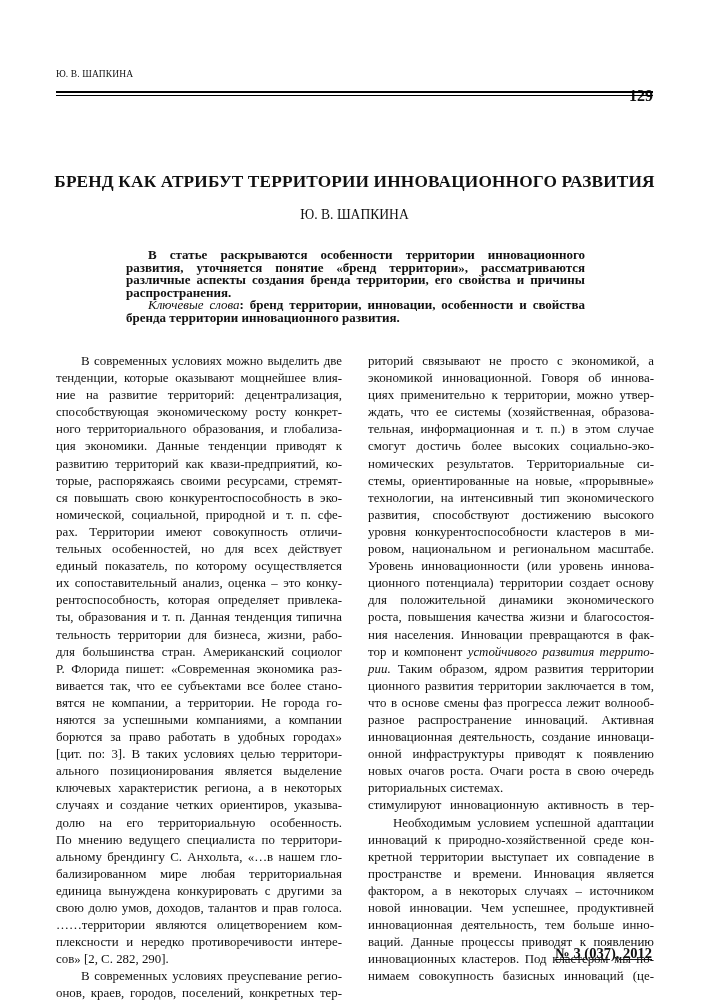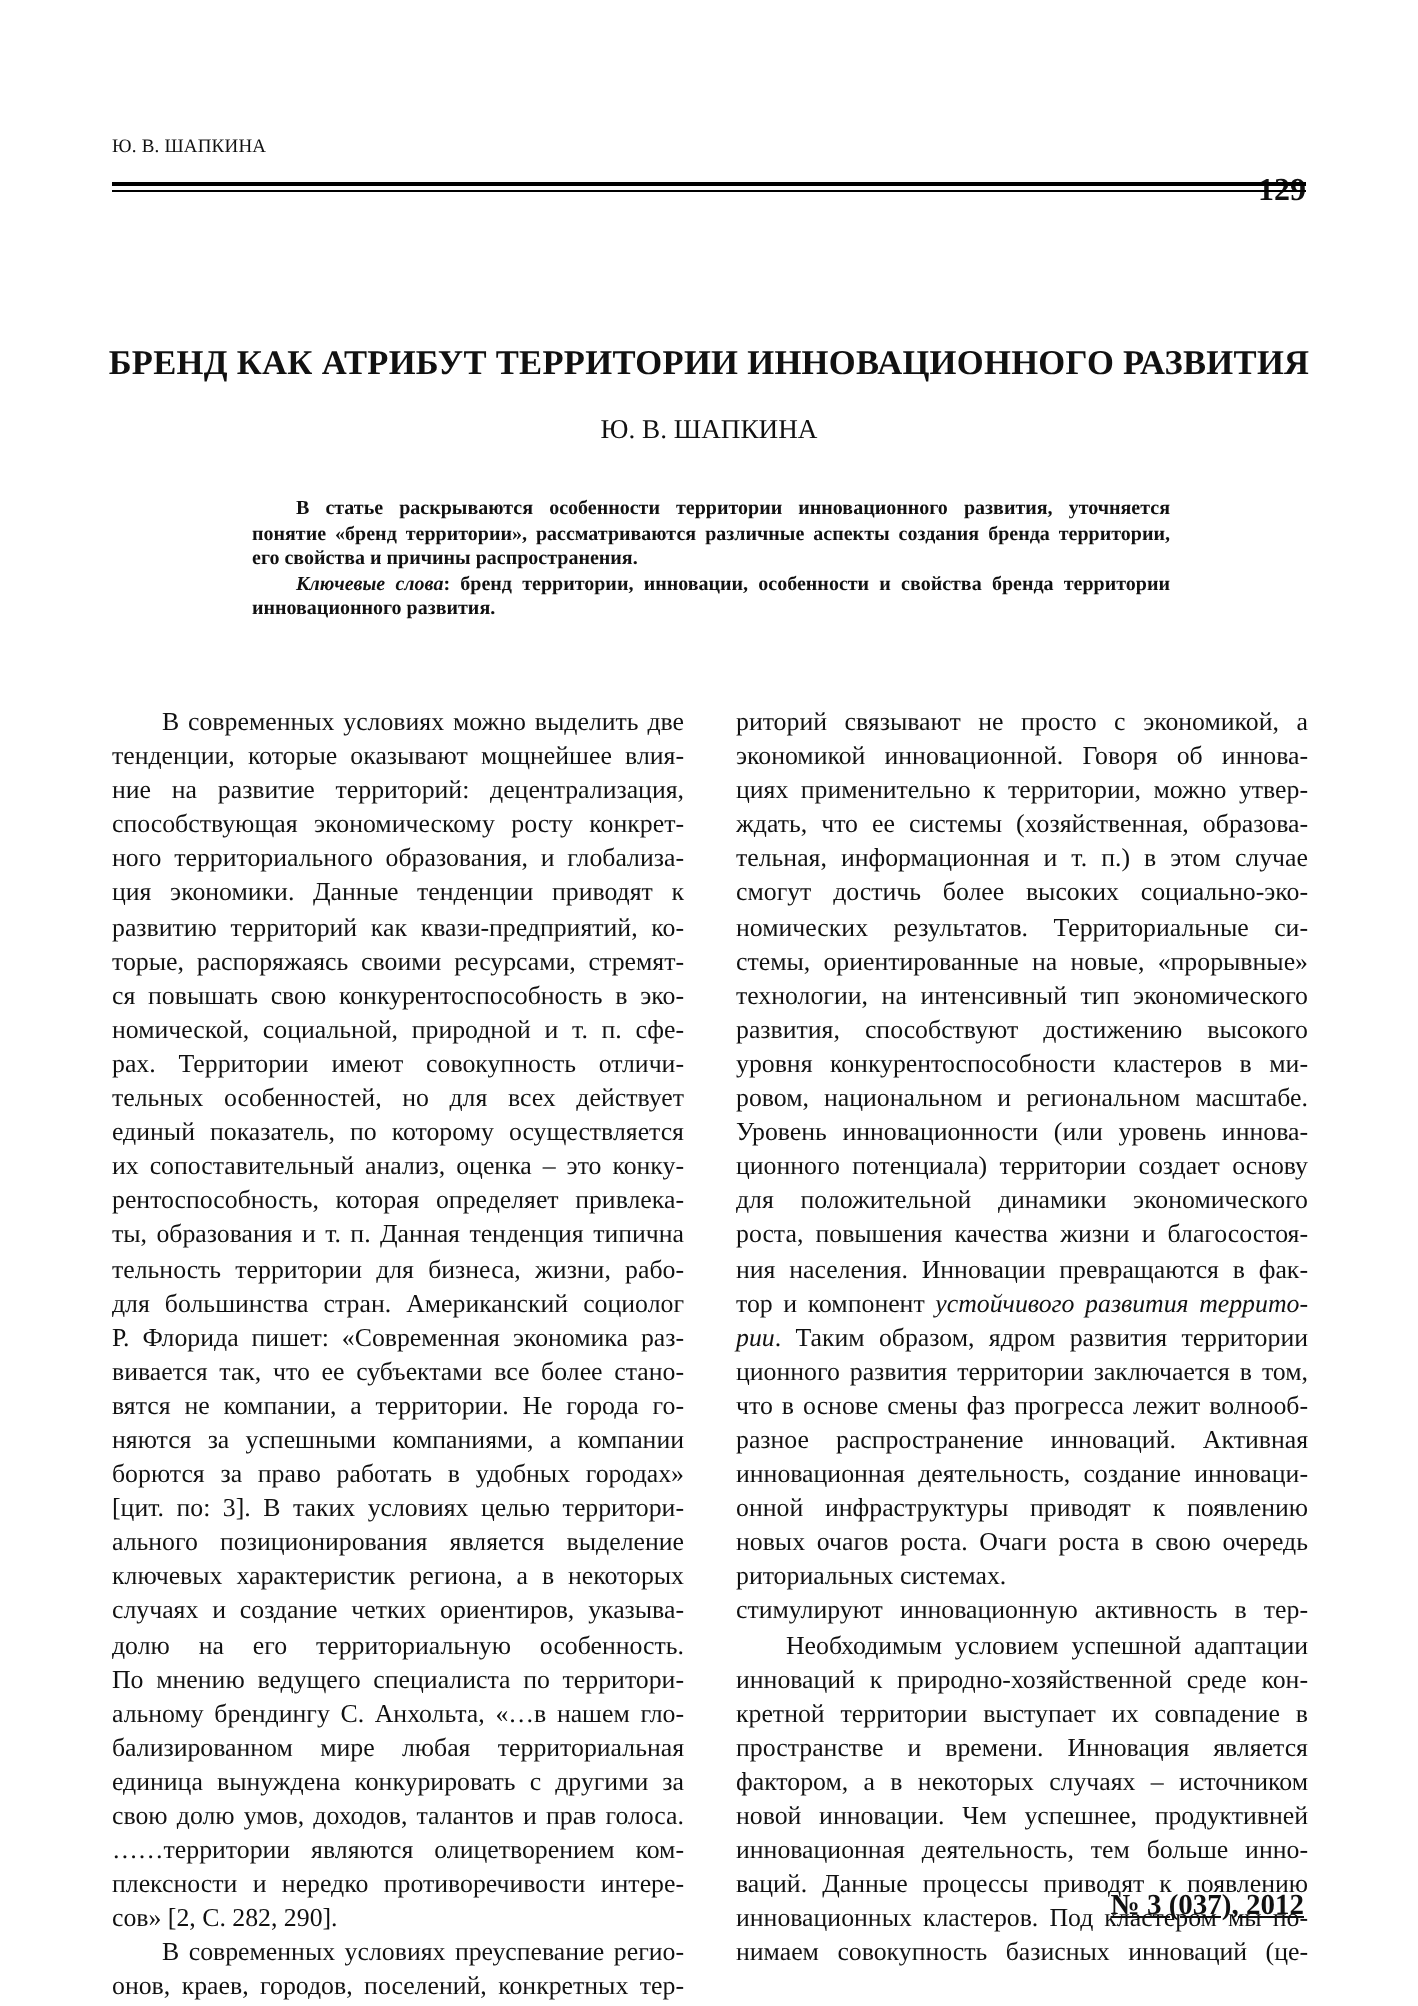--- a/index.html
+++ b/index.html
@@ -12,23 +12,23 @@
   .page-num { position: absolute; right: 0; top: -2px; font-size: 16px; font-weight: bold; margin-top: 25px; }
   .rule-thick { position: absolute; left: 56px; top: 91px; width: 597px; height: 2px; background: #000; }
   .rule-thin { position: absolute; left: 56px; top: 95px; width: 597px; height: 1px; background: #000; }
 
   .title { position: absolute; left: 40px; top: 172px; width: 629px; text-align: center;
     font-size: 17.3px; font-weight: bold; letter-spacing: 0.15px; }
   .author { position: absolute; left: 0; top: 207px; width: 709px; text-align: center;
     font-size: 13.6px; }
 
   .abstract { position: absolute; left: 126px; top: 249px; width: 459px;
-    font-size: 10px; font-weight: bold; line-height: 12.6px; text-align: justify; }
+    font-size: 13px; font-weight: bold; line-height: 12.6px; text-align: justify; }
   .abstract p { margin: 0; text-indent: 22px; }
-  .abstract em { font-weight: bold; font-style: italic; }
+  .abstract em { font-weight: normal; font-style: italic; }
 
   .col { position: absolute; top: 342px; width: 286px; font-size: 12.9px; line-height: 17.1px;
     text-align: justify; hyphens: manual; margin-top: 11px; }
   .col.left { left: 56px; }
   .col.right { left: 368px; }
   .col .line { display: block; text-align: justify; text-align-last: justify; white-space: nowrap; }
   .col .line.last { text-align-last: left; }
 
   .footer { position: absolute; right: 57px; top: 945px; font-size: 14.5px; font-weight: bold; text-decoration: underline; }
 </style>

